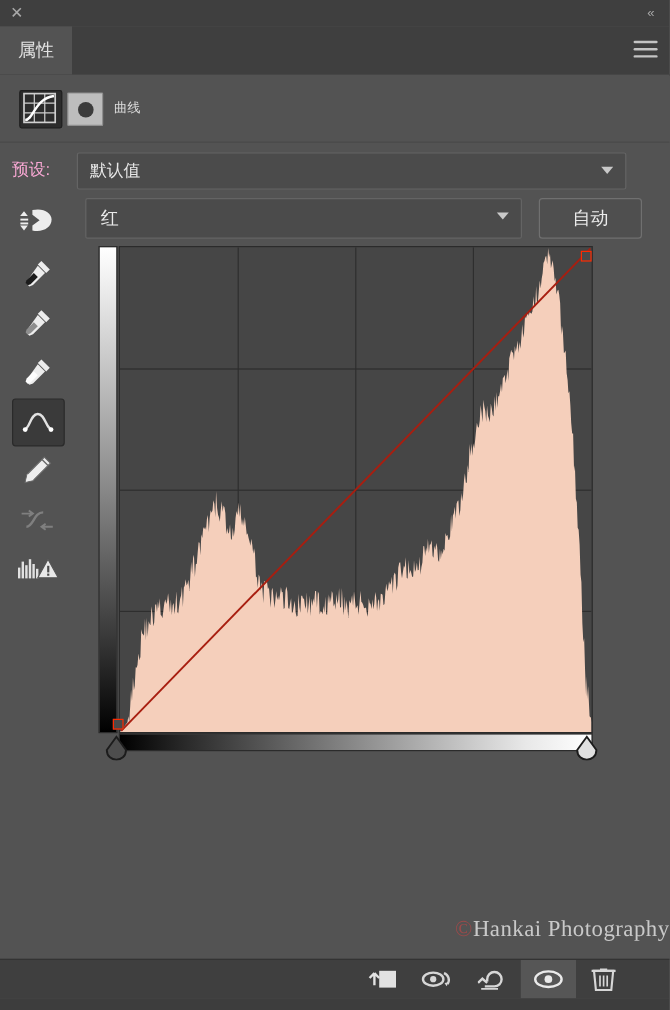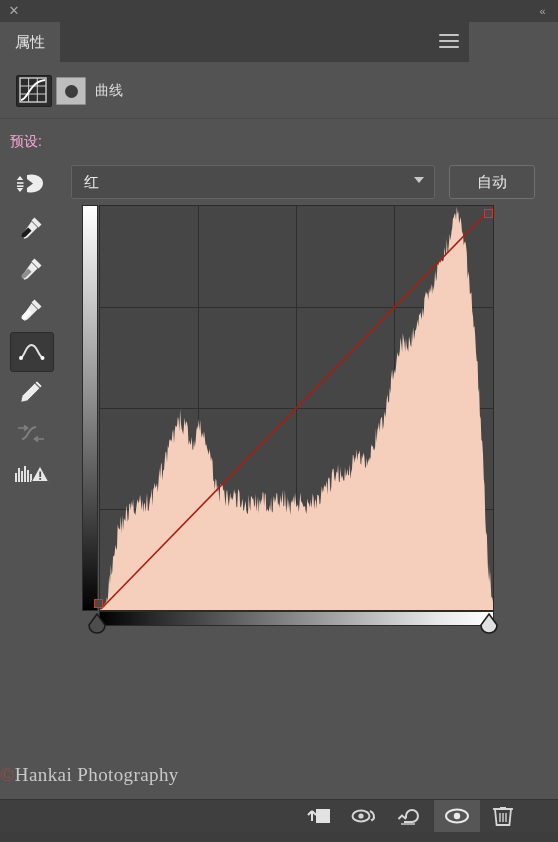--- a/index.html
+++ b/index.html
@@ -25,21 +25,21 @@
     cursor:pointer;
   }
   .collapse-ic{
     position:absolute;right:8px;top:3px;width:16px;height:16px;
     color:#a8a8a8;font-size:11px;line-height:16px;text-align:center;
     cursor:pointer;letter-spacing:-1px;
   }
 
   
   .tabstrip{
-    position:absolute;left:0;top:22px;width:469px;height:40px;
+    position:absolute;left:0;top:22px;width:558px;height:40px;
     background:#3f3f3f;
     border-bottom:1px solid #2e2e2e;
   }
   .tab{
     position:absolute;left:0;top:0;width:60px;height:40px;
     background:#535353;
     color:#e2e2e2;font-size:15px;
     display:flex;align-items:center;justify-content:center;
     cursor:pointer;
   }
@@ -63,21 +63,21 @@
   .mask-thumb{
     position:absolute;left:56px;top:15px;width:28px;height:26px;
     background:#bdbdbd;border:1px solid #8f8f8f;border-radius:1px;
     cursor:pointer;
   }
   .mask-thumb::after{
     content:"";position:absolute;left:50%;top:50%;width:13px;height:13px;
     margin:-6.5px 0 0 -6.5px;background:#3c3c3c;border-radius:50%;
   }
   .adj-title{
-    position:absolute;left:95px;top:20px;font-size:14px;color:#dcdcdc;
+    position:absolute;left:95px;top:20px;font-size:11px;color:#dcdcdc;
   }
 
   
   .preset-row{position:absolute;left:0;top:127px;width:558px;height:32px;}
   .preset-label{position:absolute;left:10px;top:6px;font-size:14px;color:#f9a8d4;}
   .preset-select{
     position:absolute;left:64px;top:0;width:456px;height:29px;
     background:#4b4b4b;border:1px solid #646464;border-radius:2px;
     cursor:pointer;
   }
@@ -147,21 +147,21 @@
   .handle{position:absolute;width:20px;height:20px;cursor:pointer;}
   .handle svg{display:block;}
 
   
   .io-row{position:absolute;left:0;top:645px;width:558px;height:26px;}
   .io-in{position:absolute;left:184px;top:0;font-size:15px;color:#d2d2d2;}
   .io-out{position:absolute;left:283px;top:0;font-size:15px;color:#d2d2d2;}
 
   
   .watermark{
-    position:absolute;left:0;top:764px;width:558px;text-align:left;
+    position:absolute;left:0;top:764px;width:558px;text-align:right;
     font-family:"Liberation Serif","DejaVu Serif",serif;
     font-size:19px;color:#c9c9c9;letter-spacing:.4px;
     pointer-events:none;
   }
   .watermark .cmark{color:#9b4a4a;}
 
   
   .bottombar{
     position:absolute;left:0;bottom:10px;width:558px;height:32px;
     background:#3f3f3f;border-top:1px solid #333;
@@ -207,20 +207,24 @@
         <line x1="3" y1="18" x2="29" y2="18" stroke="#cfcfcf" stroke-width="1"></line>
         <path d="M4 24 C11 24 12 6 28 4" fill="none" stroke="#ffffff" stroke-width="2"></path>
       </svg>
     </div>
     <div class="mask-thumb"></div>
     <div class="adj-title">曲线</div>
   </div>
 
   <div class="preset-row">
     <div class="preset-label">预设:</div>
+    <div class="preset-select">
+      <div class="val">默认值</div>
+      <div class="caret"></div>
+    </div>
   </div>
 
   <div class="chan-row">
     <div class="chan-select">
       <div class="val">红</div>
       <div class="caret"></div>
     </div>
     <div class="auto-btn">自动</div>
   </div>
 

